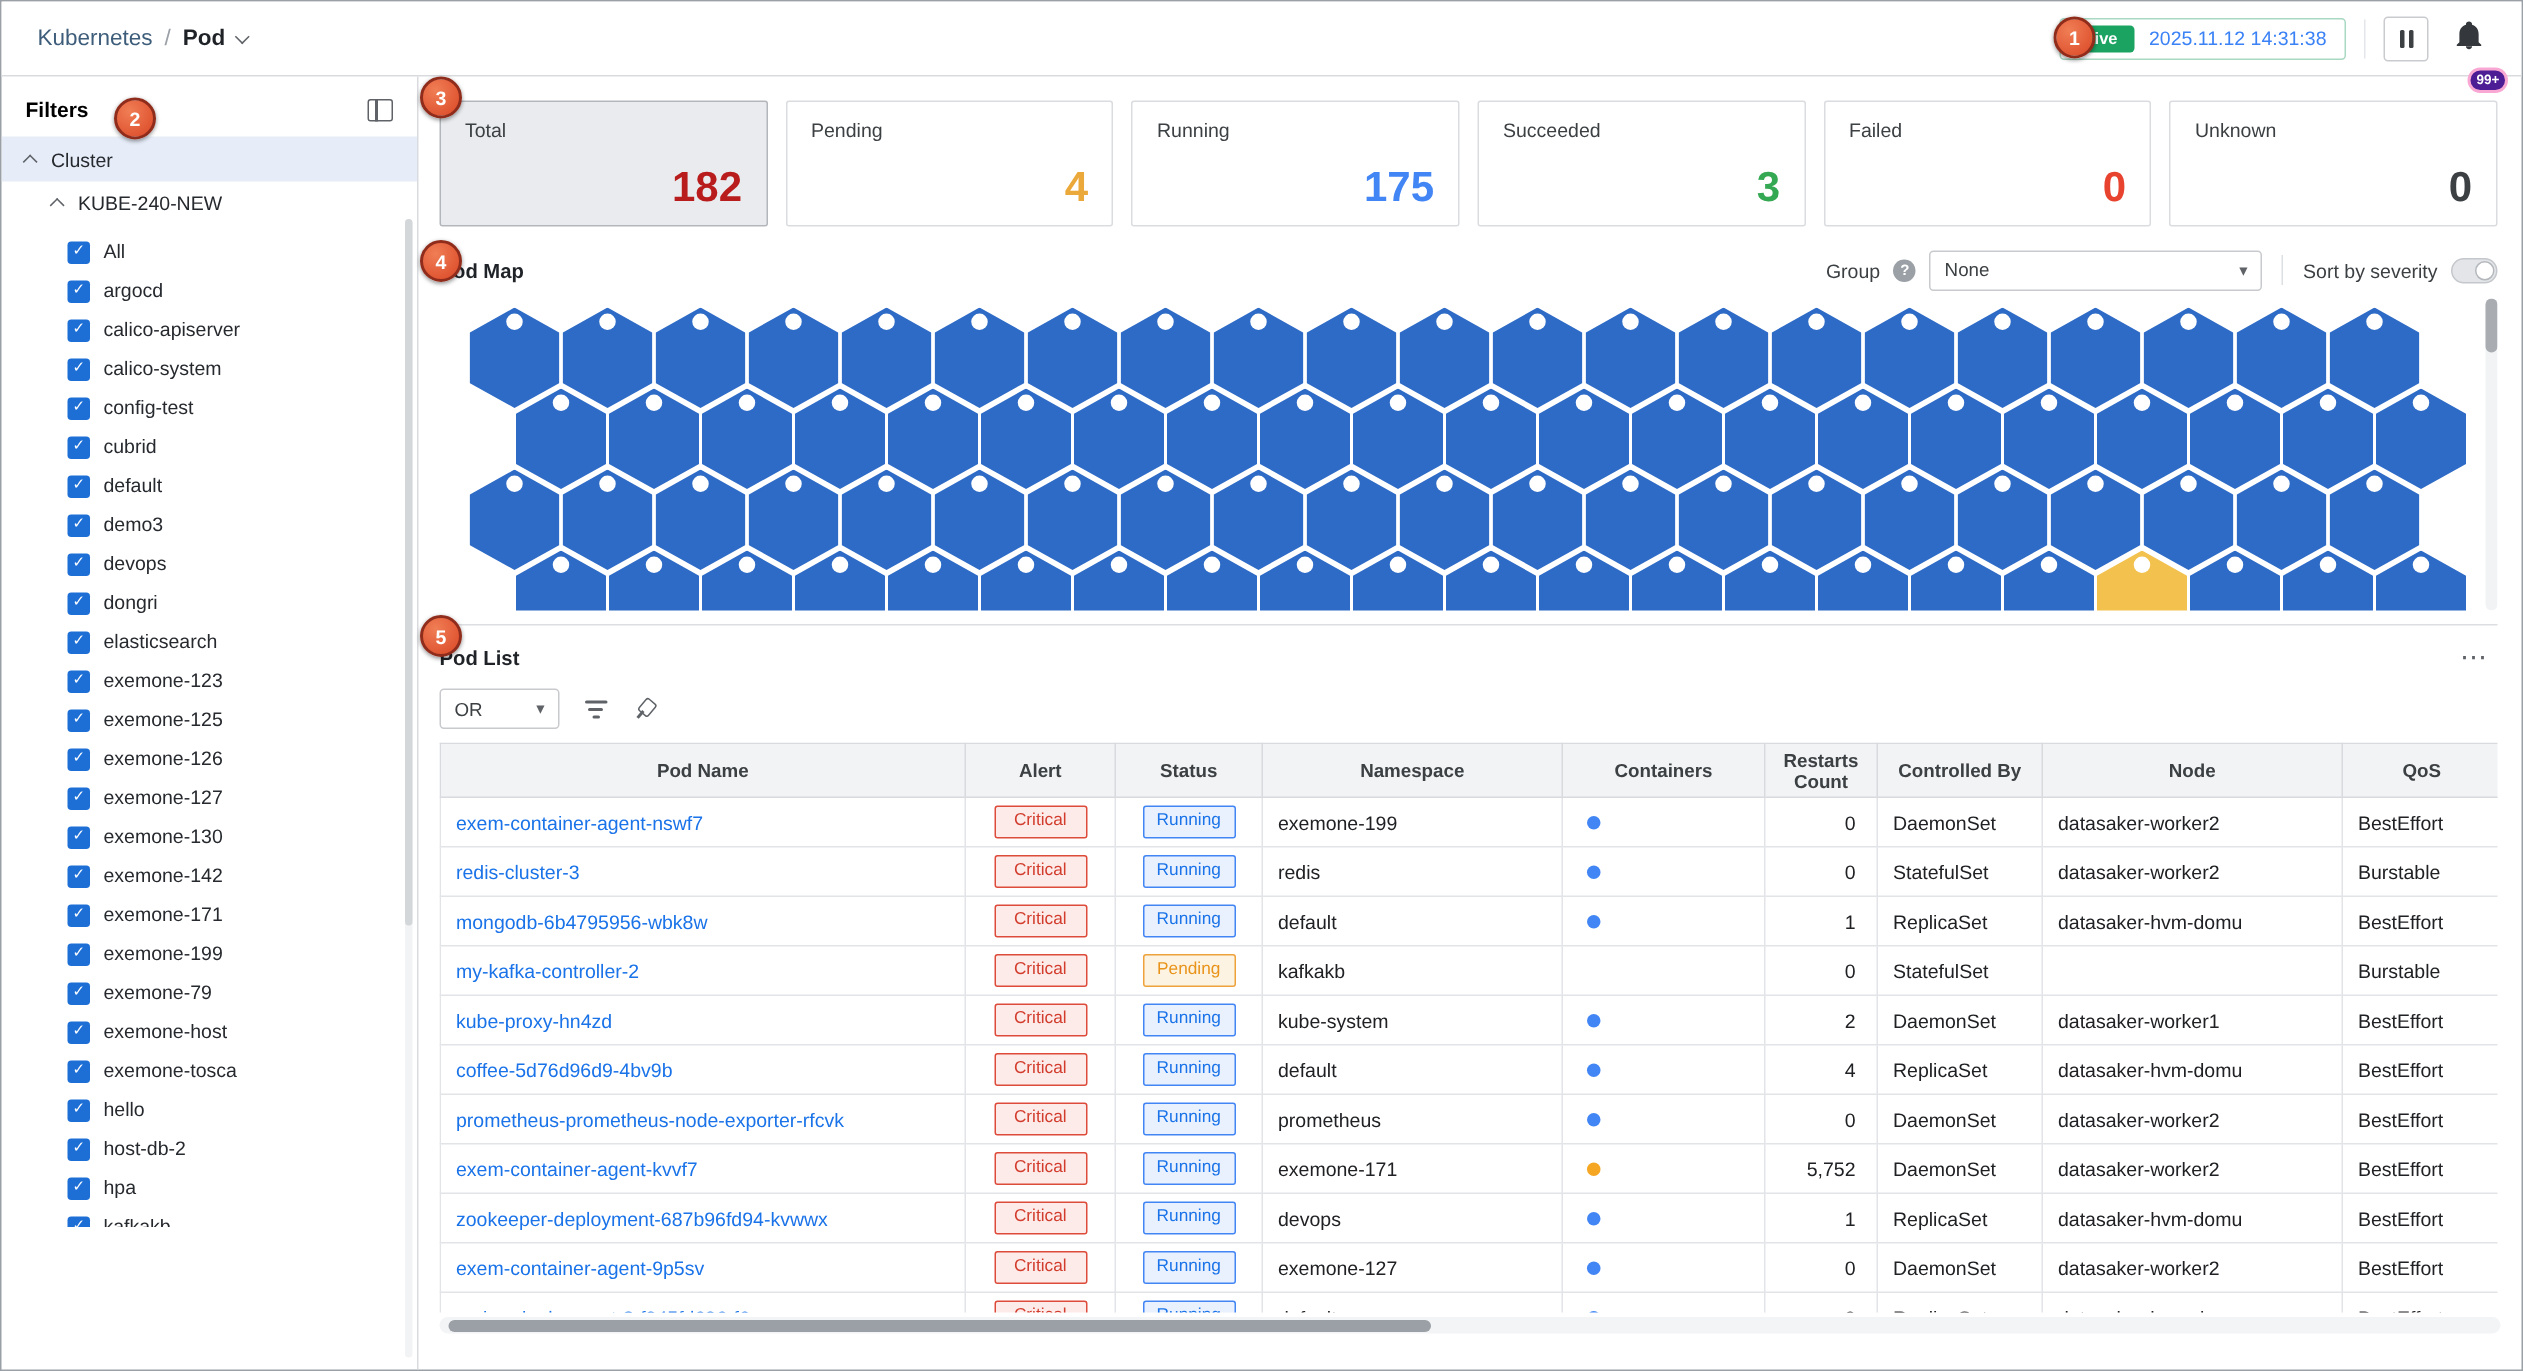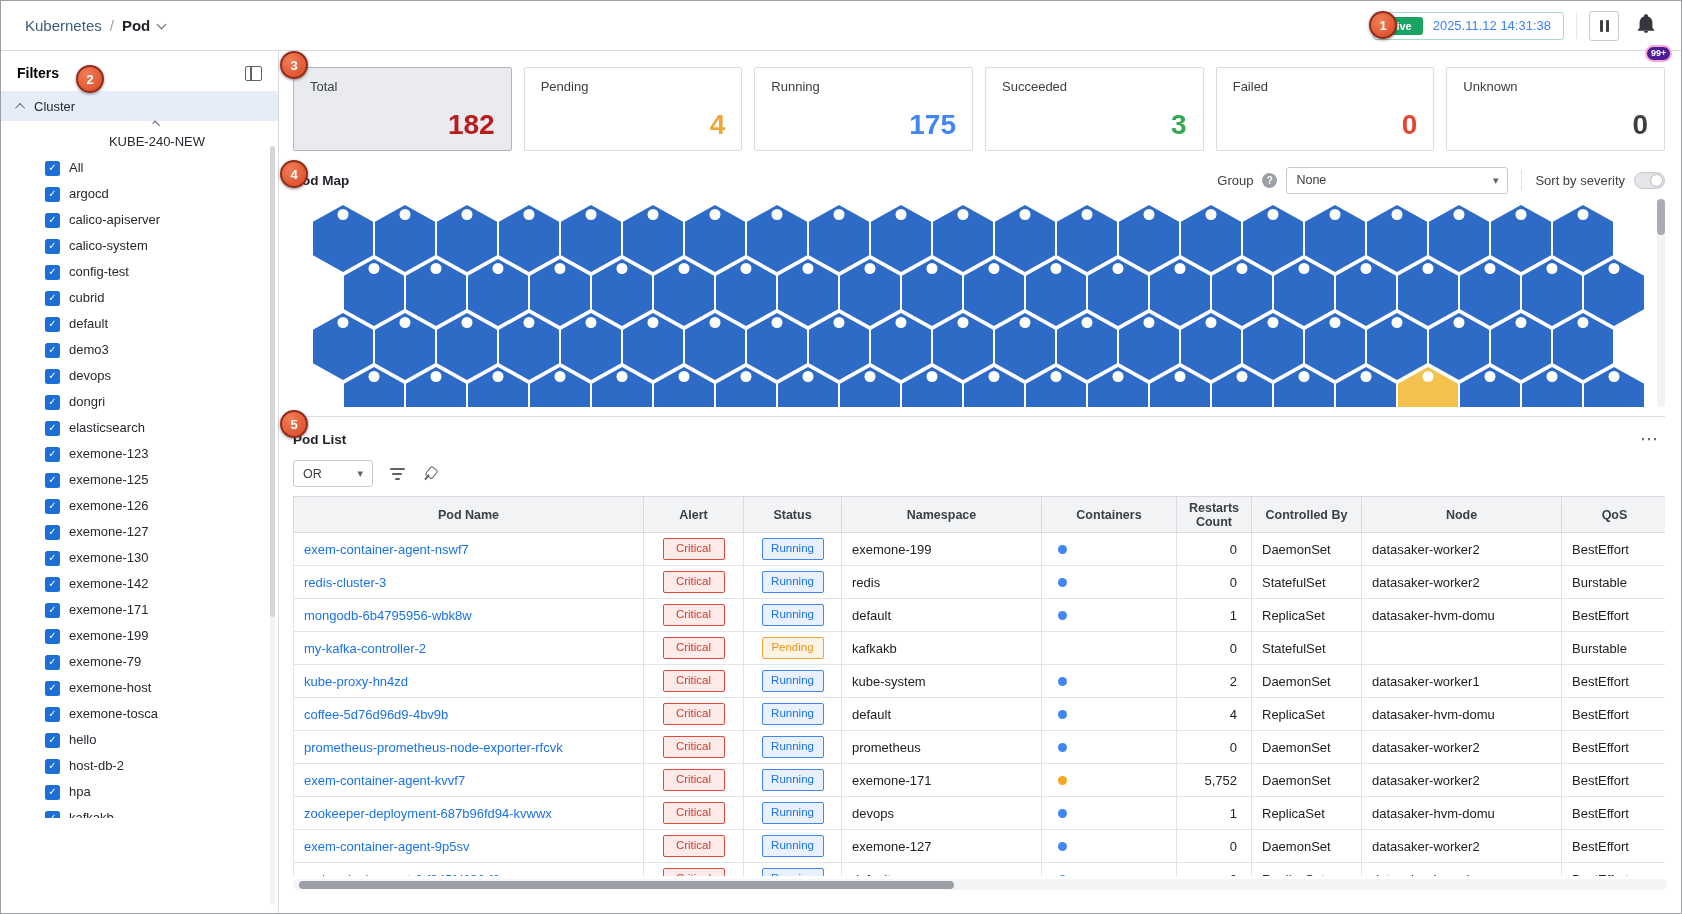--- a/index.html
+++ b/index.html
@@ -34,21 +34,21 @@
   .body-row { flex:1; display:flex; min-height:0; }
 
   
   .sidebar { width:278px; flex:none; border-right:1px solid #d9dbde; padding-top:14px; position:relative; overflow:hidden; }
   .filters-head { display:flex; align-items:center; padding:0 16px 10px 16px; }
   .filters-title { font-size:14px; font-weight:bold; color:#000000; }
   .panel-collapse { margin-left:auto; width:17px; height:15px; border:1.6px solid #5f6368; border-radius:2px; position:relative; cursor:pointer; }
   .panel-collapse::before { content:''; position:absolute; left:4px; top:-1px; bottom:-1px; width:1.6px; background:#5f6368; }
   .tree-row { display:flex; align-items:center; gap:9px; font-size:13px; color:#26292e; cursor:pointer; }
   .cluster-row { background:#e6edf8; height:30px; padding-left:17px; font-weight:500; }
-  .kube-row { height:28px; padding-left:35px;flex-direction:column; }
+  .kube-row { height:28px; padding-left:35px; }
   .chev-up { width:7px; height:7px; border-left:1.5px solid #5f6368; border-top:1.5px solid #5f6368; transform:rotate(45deg) translateY(2px); }
   .search-box { margin:8px 0 0 44px; width:212px; height:30px; border:1px solid #c8cacd; border-radius:4px; display:flex; align-items:center; background:#fff; }
   .search-icon { width:14px; height:14px; position:relative; margin:0 4px 0 9px; flex:none; }
   .search-icon::before { content:''; position:absolute; width:9px; height:9px; border:1.5px solid #80868b; border-radius:50%; top:1px; left:1px; }
   .search-icon::after { content:''; position:absolute; width:5px; height:1.5px; background:#80868b; transform:rotate(45deg); top:11px; left:9px; }
   .search-input { border:none; outline:none; font-size:12.5px; color:#202124; width:160px; font-family:inherit; }
   .search-input::placeholder { color:#9aa0a6; }
   .ns-list { margin-top:6px; height:663px; overflow:hidden; }
   .ns-item { display:flex; align-items:center; gap:9px; padding:5px 0 5px 44px; cursor:pointer; }
   .checkbox { width:15px; height:15px; background:#1d6fd6; border-radius:2.5px; display:flex; align-items:center; justify-content:center; flex:none; }

